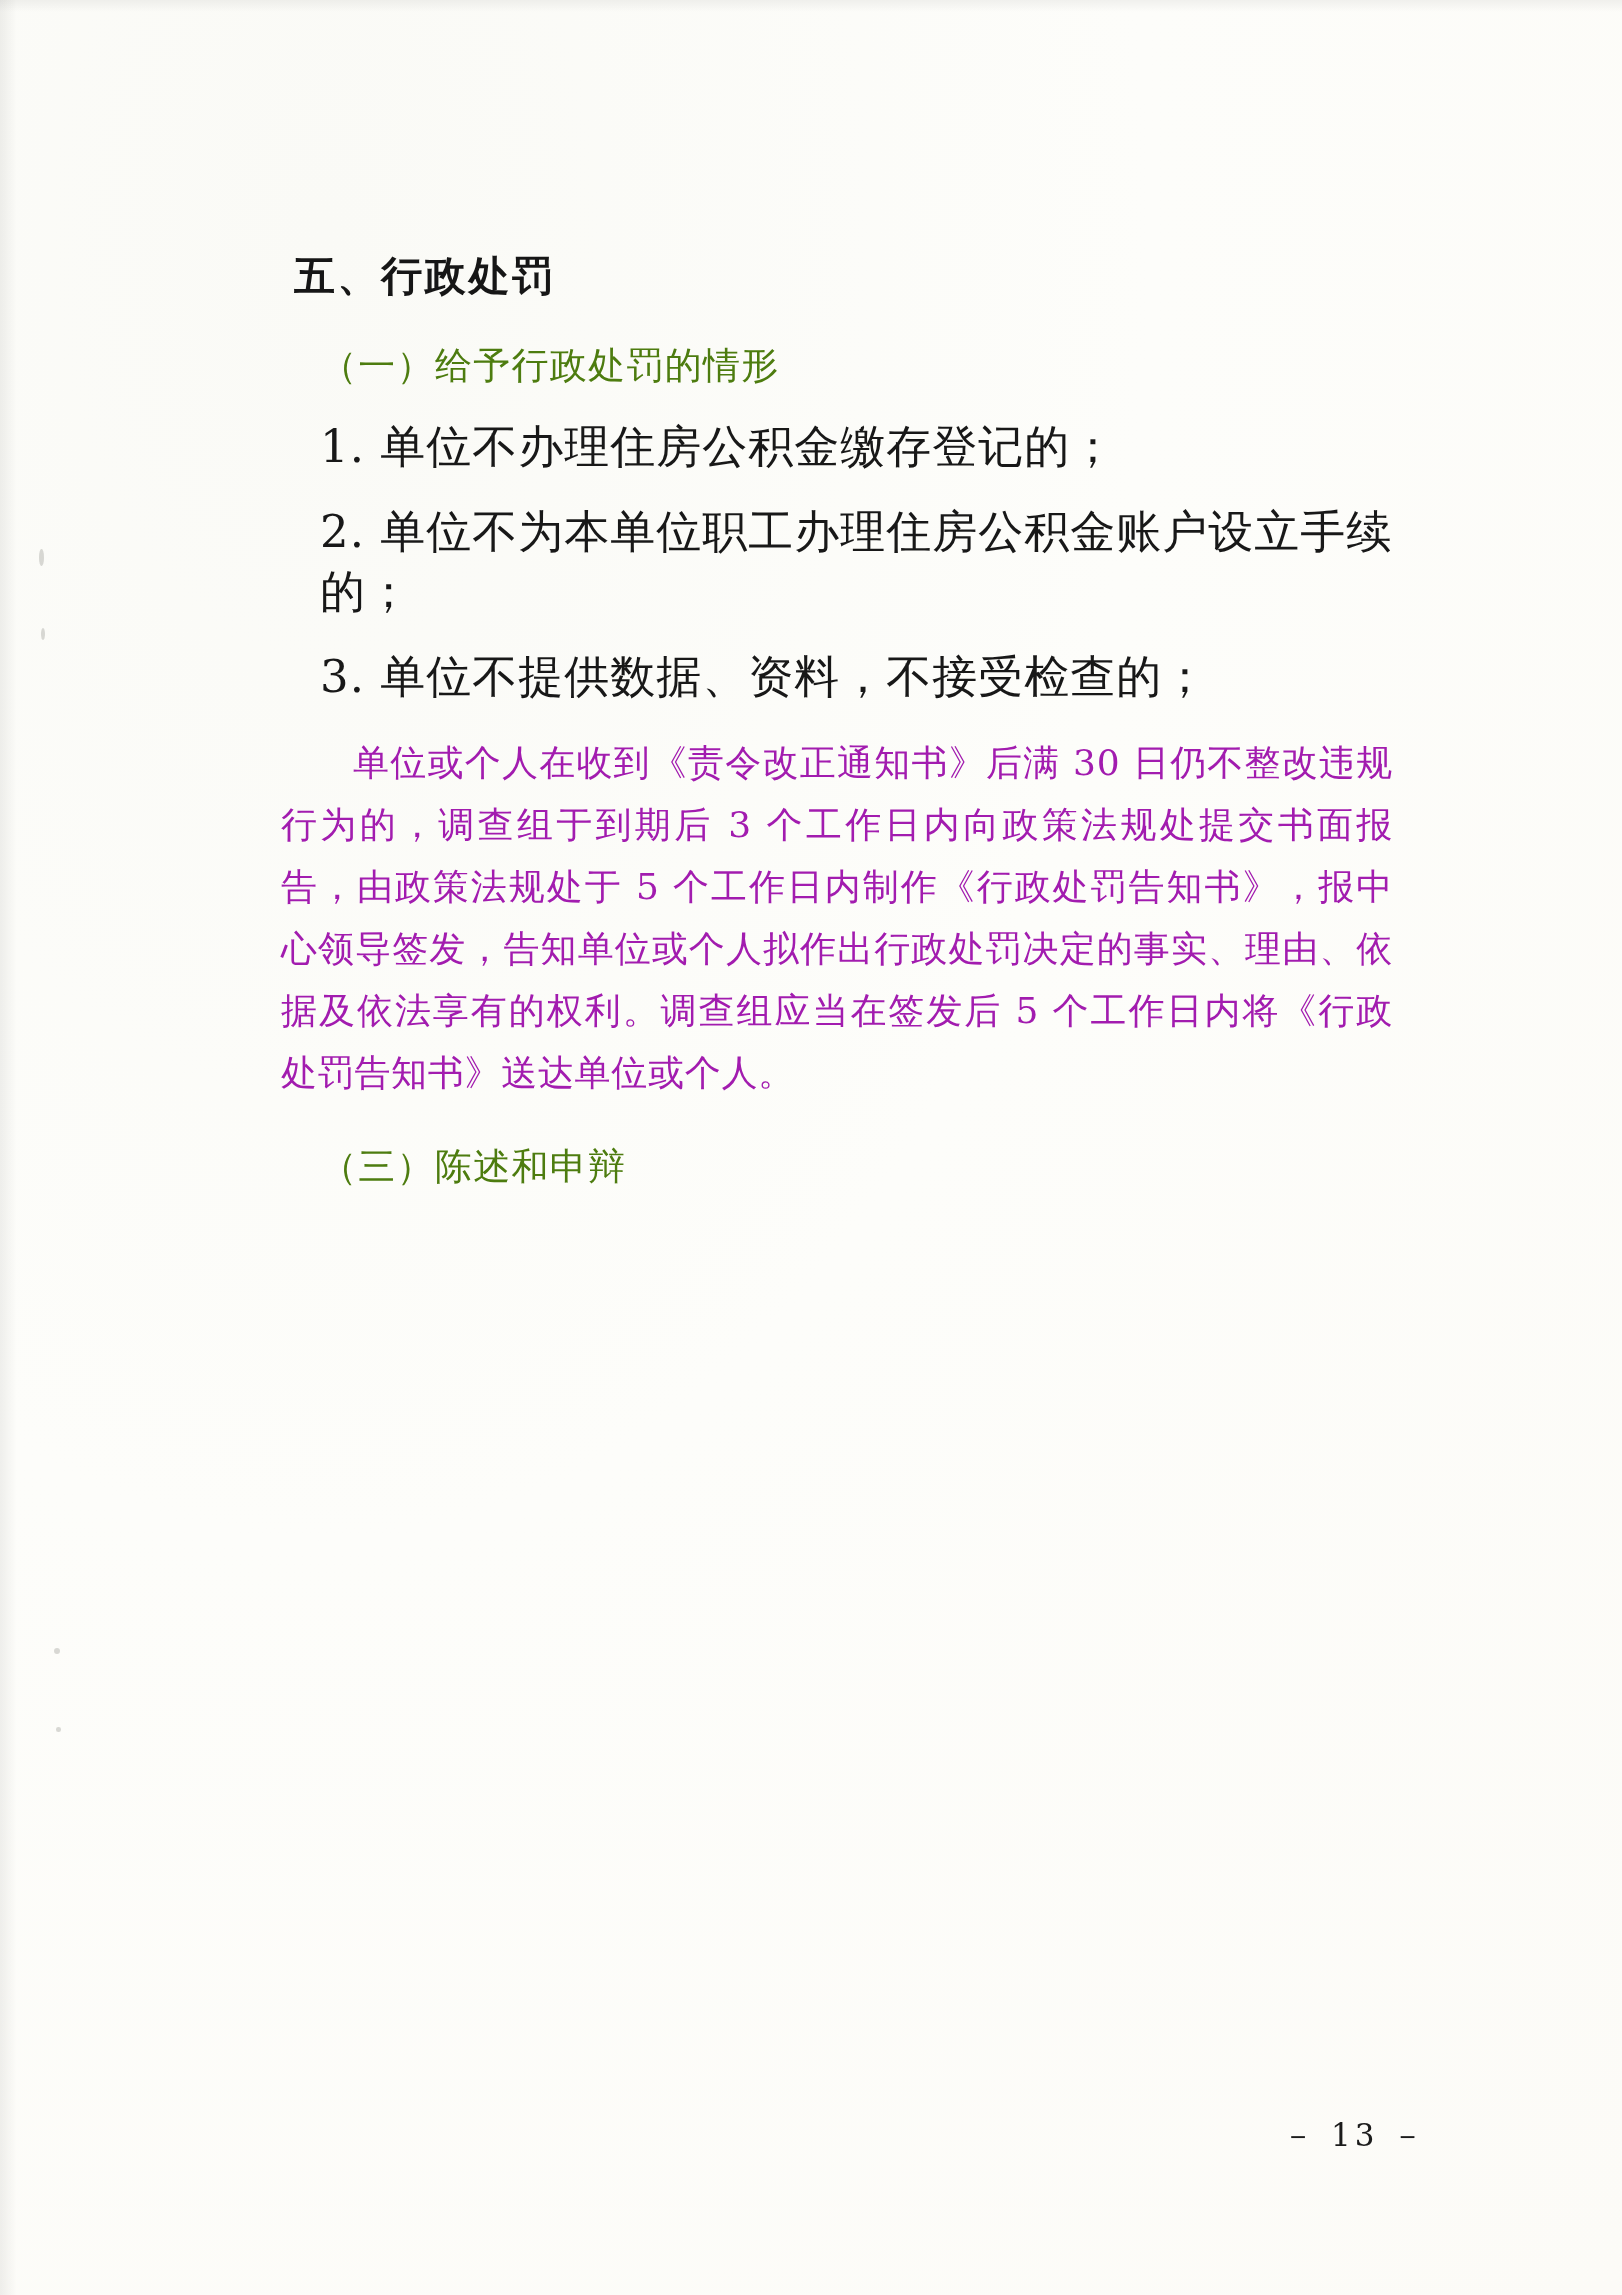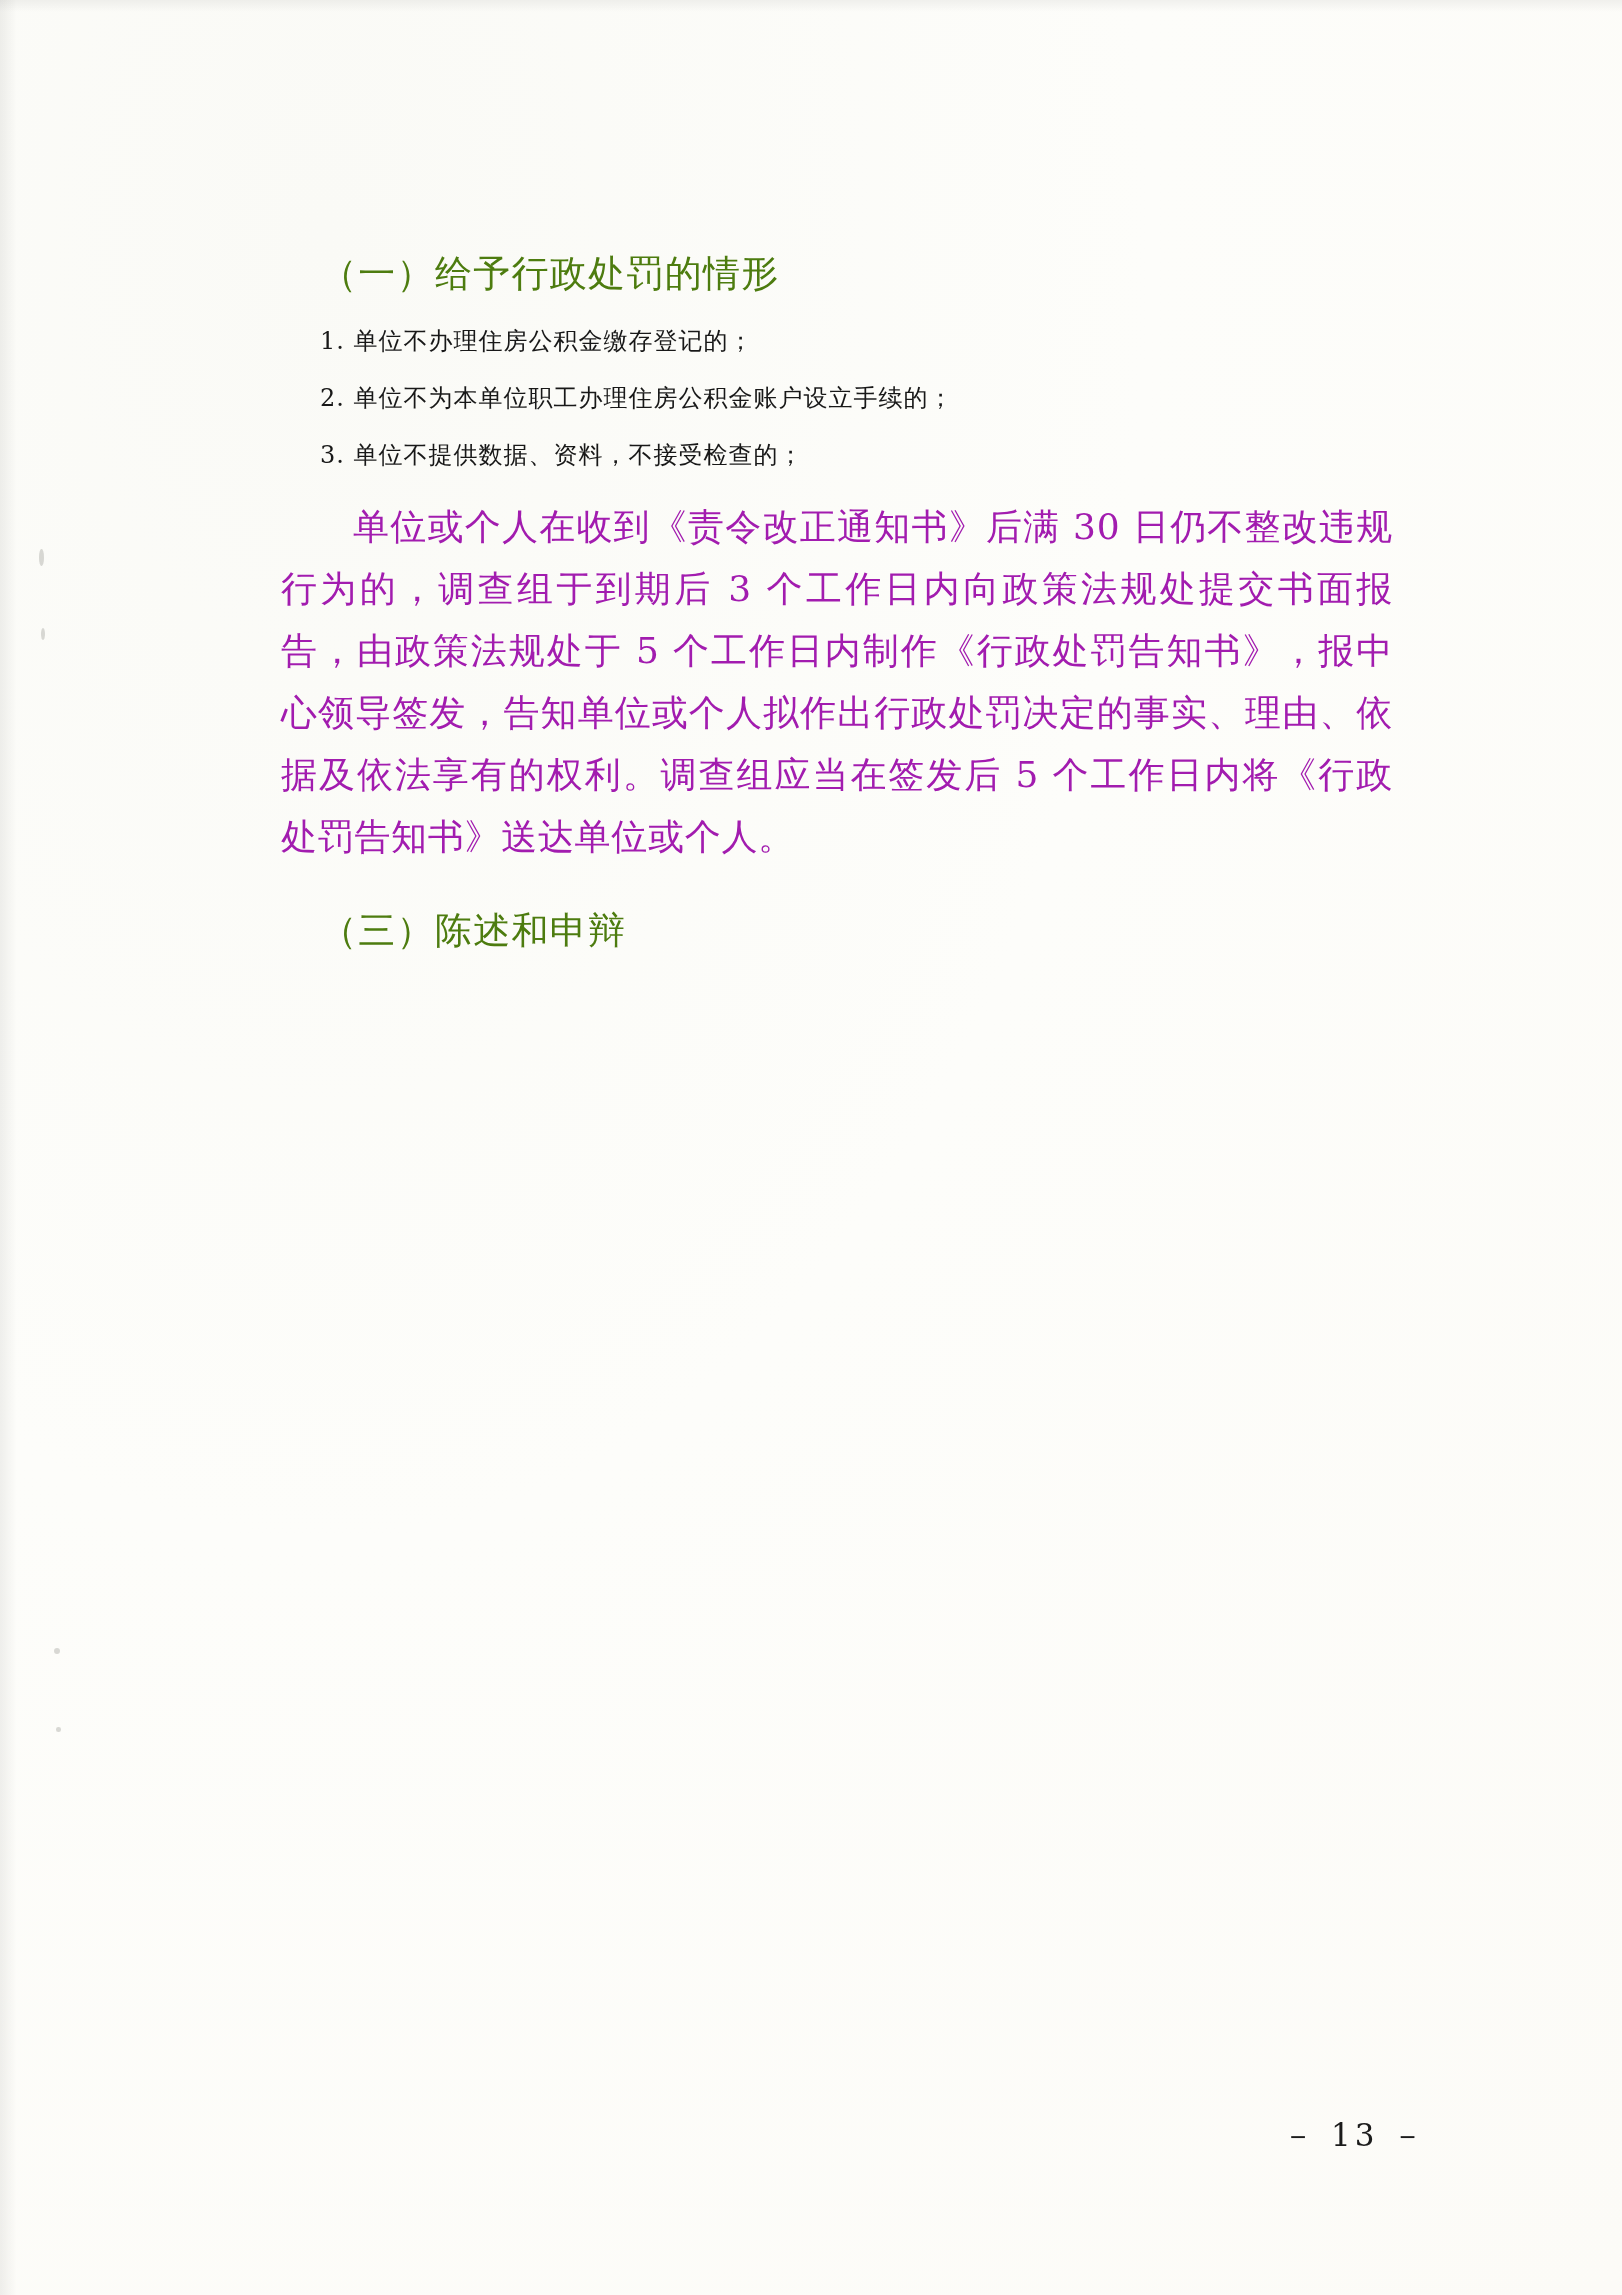--- a/index.html
+++ b/index.html
@@ -40,21 +40,21 @@
     color: #161616;
     font-family: "DejaVu Sans", "Liberation Sans", sans-serif;
   }
   .subheading {
     font-size: 37px;
     margin: 0 0 26px 39px;
     letter-spacing: 1.3px;
     color: #4d7c0f;
   }
   .list-item {
-    font-size: 24px;
+    font-size: 45px;
     margin: 0 0 25px 39px;
     letter-spacing: 1px;
     color: #181818;
   }
   .para {
     font-size: 36px;
     line-height: 1.72;
     margin: 0 0 11.8px 0;
     text-align: justify;
     text-justify: inter-ideograph;
@@ -100,20 +100,21 @@
   <div class="edge-shadow-left"></div>
   <div class="edge-shadow-top"></div>
 
   <div class="speck" style="left:39px; top:549px; width:4.6px; height:17px;"></div>
   <div class="speck" style="left:41px; top:628px; width:3.9px; height:11.8px;"></div>
   <div class="speck" style="left:54px; top:1648px; width:5.9px; height:5.9px;"></div>
   <div class="speck" style="left:56px; top:1727px; width:4.6px; height:4.6px;"></div>
 
   <div class="content">
 
+    <h1 class="heading">五、行政处罚</h1>
 
     <p class="subheading">（一）给予行政处罚的情形</p>
 
     <p class="list-item">1. 单位不办理住房公积金缴存登记的；</p>
     <p class="list-item">2. 单位不为本单位职工办理住房公积金账户设立手续的；</p>
     <p class="list-item">3. 单位不提供数据、资料，不接受检查的；</p>
 
 
     <p class="para tight">单位或个人在收到《责令改正通知书》后满 30 日仍不整改违规行为的，调查组于到期后 3 个工作日内向政策法规处提交书面报告，由政策法规处于 5 个工作日内制作《行政处罚告知书》，报中心领导签发，告知单位或个人拟作出行政处罚决定的事实、理由、依据及依法享有的权利。调查组应当在签发后 5 个工作日内将《行政处罚告知书》送达单位或个人。</p>
 

